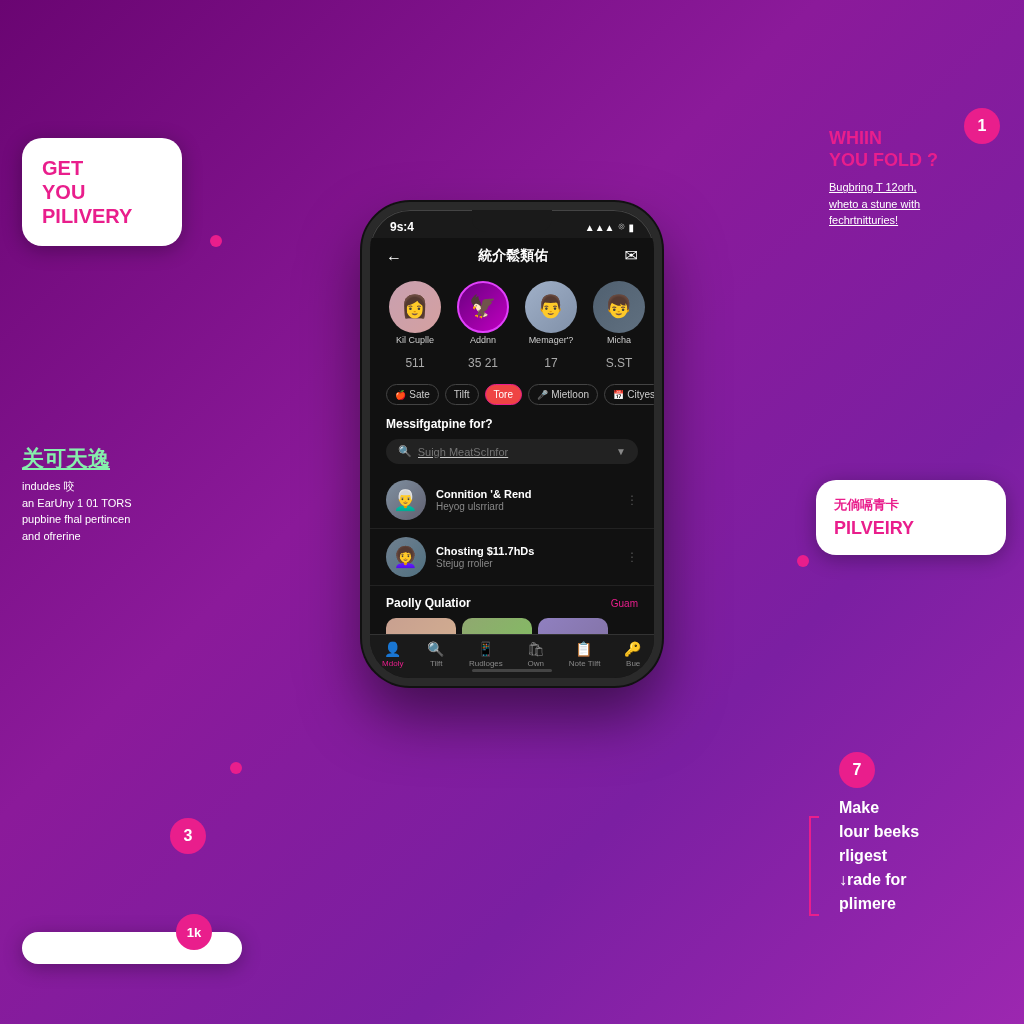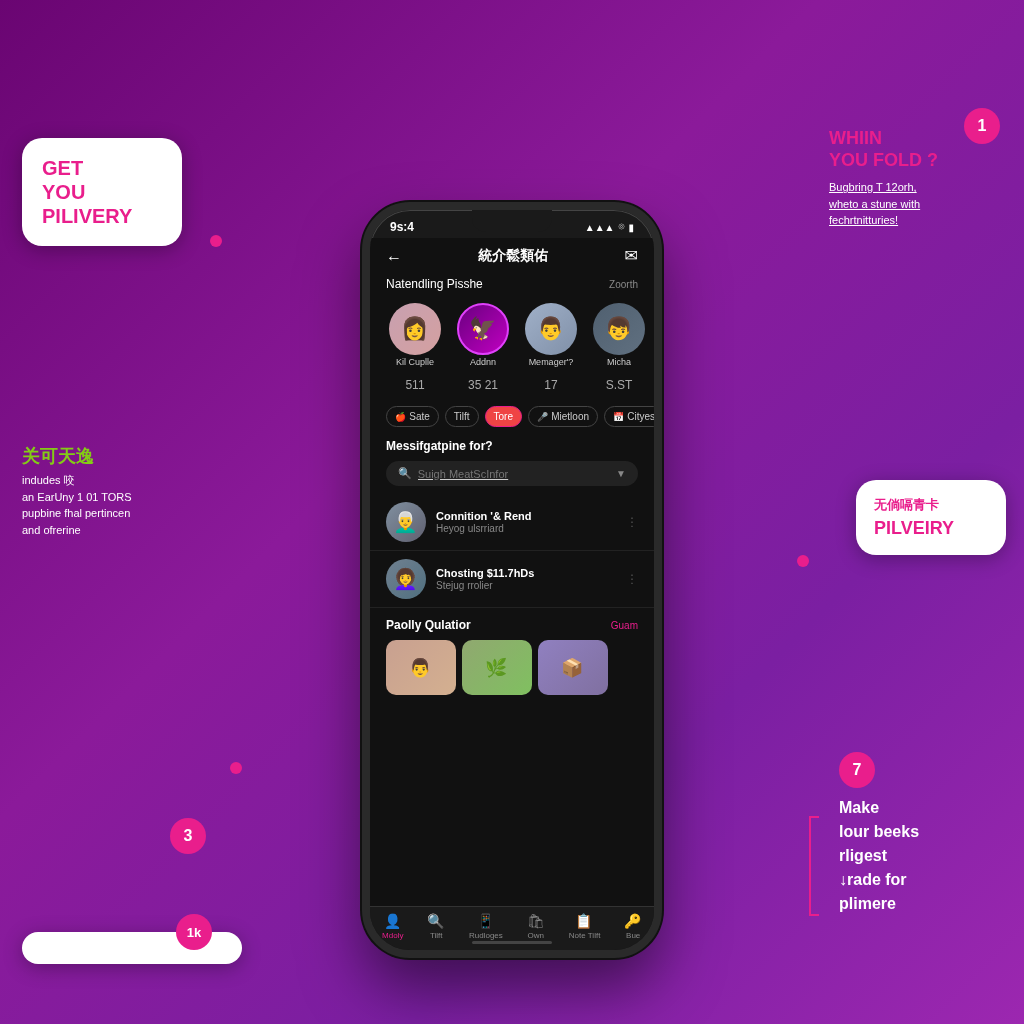--- a/index.html
+++ b/index.html
@@ -24,21 +24,21 @@
       position: absolute;
       left: 50%;
       top: 50%;
       transform: translate(-50%, -50%);
       width: 300px;
       height: 620px;
     }
 
     .phone-body {
       width: 300px;
-      height: 756px;
+      height: 484px;
       background: #1a1a1a;
       border-radius: 48px;
       border: 8px solid #2a2a2a;
       box-shadow: 0 0 0 2px #111, 0 30px 60px rgba(0,0,0,0.5), inset 0 0 0 1px #444;
       position: relative;
       overflow: hidden;
     }
 
     
     .phone-notch {
@@ -367,21 +367,21 @@
       right: 18px;
       width: 195px;
       background: transparent;
     }
     .callout-rt .heading { font-size: 18px; font-weight: 900; color: #e91e8c; line-height: 1.2; }
 
     
     .callout-rm {
       top: 480px;
       right: 18px;
-      width: 150px;
+      width: 190px;
       padding: 16px 18px;
       border-radius: 20px;
     }
 
     
     .callout-rb {
       bottom: 92px;
       right: 18px;
       width: 185px;
       background: transparent;
@@ -428,21 +428,21 @@
   <div class="text">
     <span>GET</span><br>
     <span>YOU</span><br>
     <span>PILIVERY</span>
   </div>
 </div>
 <div class="dot-connector dot-1"></div>
 
 <div style="position:absolute; top:400px; left:22px; width:210px;">
   <div class="badge-circle badge-3" style="position:relative; margin-bottom:8px;">3</div>
-  <div style="color:#84cc16; font-size:18px; font-weight:900;">关可天逸</div>
+  <div style="color:#86efac; font-size:22px; font-weight:900;text-decoration:underline;">关可天逸</div>
   <div style="color:#fff; font-size:11px; margin-top:4px; line-height:1.5; white-space:pre-line;">indudes 咬
 an EarUny 1 01 TORS
 pupbine fhal pertincen
 and ofrerine</div>
 </div>
 
 <div class="callout callout-3">
   <div class="badge-circle" style="position:absolute; top:-18px; right:30px; font-size:13px;">1k</div>
 </div>
 <div class="dot-connector dot-3"></div>
@@ -490,24 +490,20 @@
     </div>
 
     <div class="screen">
 
       <div class="nav-bar">
         <span class="back-btn">←</span>
         <span class="title">統介鬆類佑</span>
         <span class="mail-btn">✉</span>
       </div>
 
-      <div class="section-header">
-        <span>Natendling Pisshe</span>
-        <span class="see-all">Zoorth</span>
-      </div>
 
       <div class="people-scroll">
 
         <div class="person-card">
           <div class="avatar avatar-1">
             <div class="avatar-face">👩</div>
           </div>
           <span class="person-name">Kil Cuplle</span>
           <span class="person-count">511</span>
         </div>

